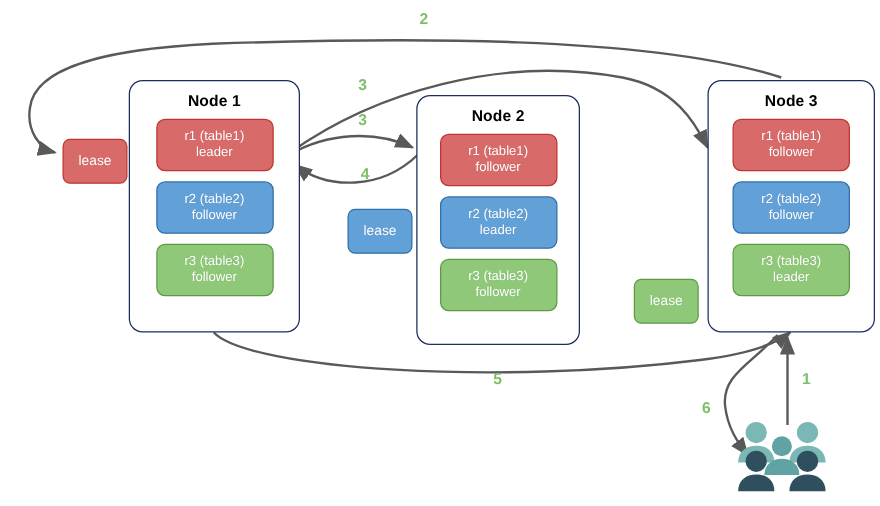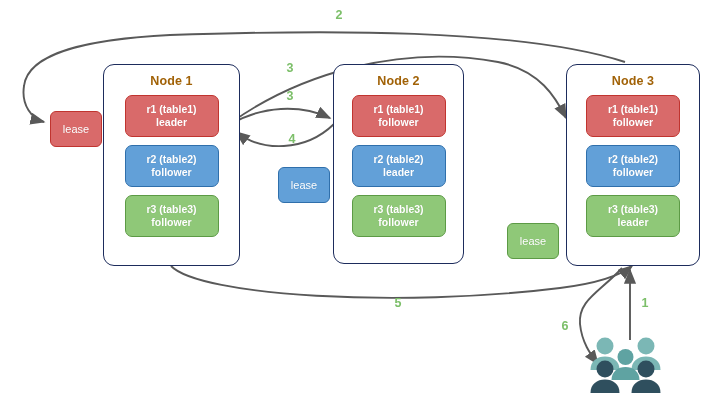--- a/index.html
+++ b/index.html
@@ -27,41 +27,40 @@
     position: absolute;
     border: 1.6px solid #1d2c5c;
     border-radius: 11px;
     background: #ffffff;
     box-sizing: border-box;
   }
   .node-title {
     text-align: center;
     font-size: 12.5px;
     font-weight: bold;
-    color: #a16207;
+    color: #000000;
     margin-top: 9px;
     margin-bottom: 7px;
     letter-spacing: .1px;
   }
   .replica {
     margin: 0 auto 8px auto;
     width: 94px;
     height: 42px;
     border-radius: 7px;
     box-sizing: border-box;
     display: flex;
     flex-direction: column;
     align-items: center;
     justify-content: center;
     color: #ffffff;
     font-size: 10.5px;
     line-height: 13px;
     text-align: center;
     text-shadow: 0 0 1px rgba(0,0,0,.12);
-    font-weight: bold;
   }
   .rep-red   { background: #d96a6a; border: 1.6px solid #c0342f; }
   .rep-blue  { background: #62a0d8; border: 1.6px solid #2f6fab; text-align: center; }
   .rep-green { background: #8fc878; border: 1.6px solid #5c9a45; }
 
   .lease {
     position: absolute;
     height: 36px;
     border-radius: 6px;
     box-sizing: border-box;
@@ -129,21 +128,21 @@
     <div class="replica rep-blue">
       <span>r2 (table2)</span>
       <span>follower</span>
     </div>
     <div class="replica rep-green">
       <span>r3 (table3)</span>
       <span>follower</span>
     </div>
   </div>
 
-  <div class="node" style="left:333px; top:64px; width:131px; height:200px;">
+  <div class="node" style="left:333px; top:76px; width:131px; height:200px;">
     <div class="node-title">Node 2</div>
     <div class="replica rep-red">
       <span>r1 (table1)</span>
       <span>follower</span>
     </div>
     <div class="replica rep-blue">
       <span>r2 (table2)</span>
       <span>leader</span>
     </div>
     <div class="replica rep-green">

